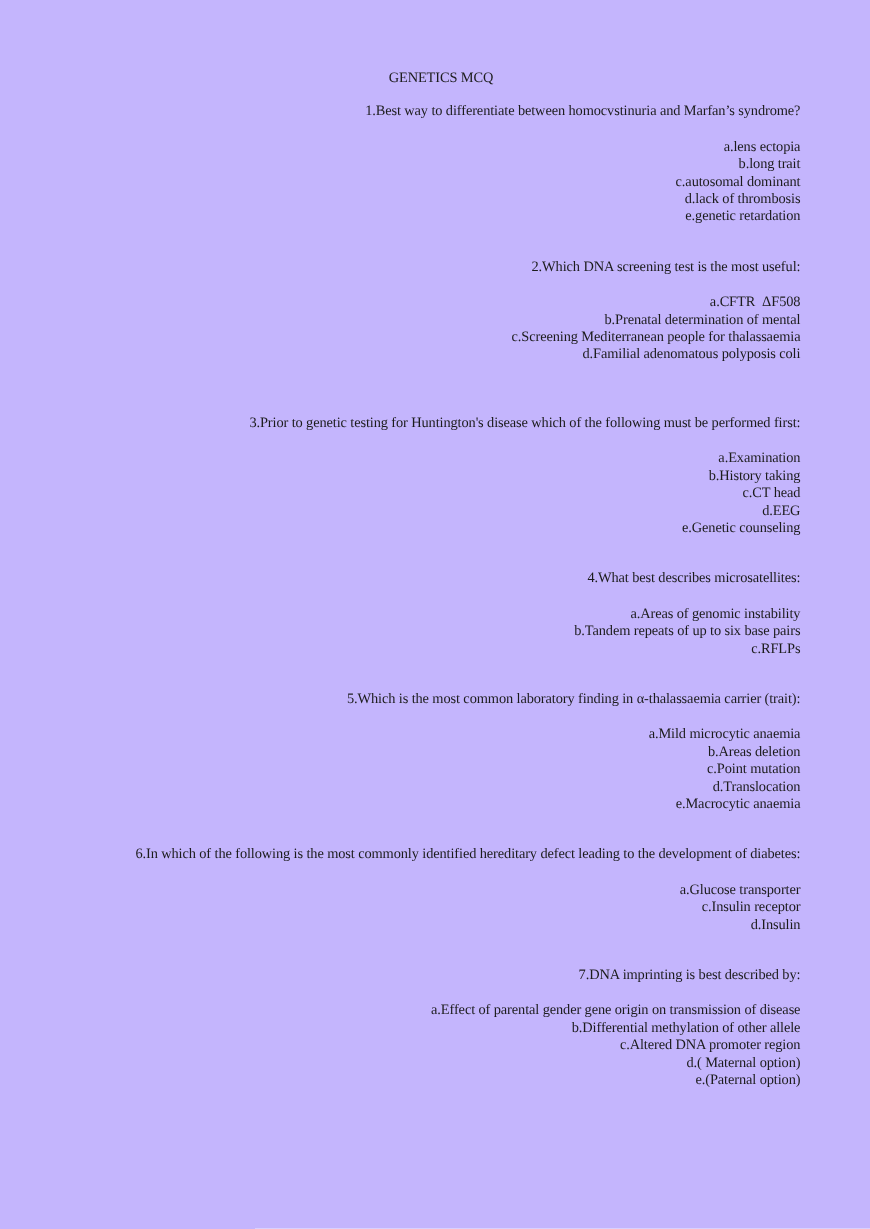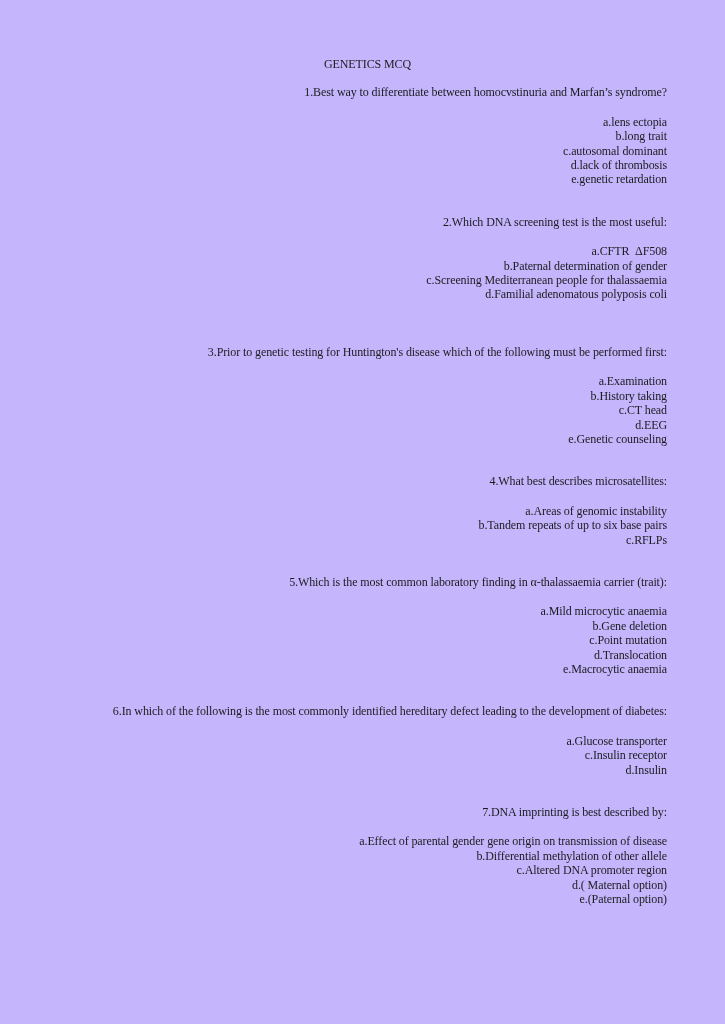--- a/index.html
+++ b/index.html
@@ -61,21 +61,21 @@
 
   <p class="opt-line"><span class="letter">e.</span><span class="opt-text">genetic retardation</span></p>
 </div>
   </section>
 
   <section class="q-block">
     <p class="q-line"><span class="num">2.</span><span class="q-text">Which DNA screening test is the most useful:</span></p>
     <div class="options">
   <p class="opt-line"><span class="letter">a.</span><span class="opt-text">CFTR  ΔF508</span></p>
 
-  <p class="opt-line"><span class="letter">b.</span><span class="opt-text">Paternal determination of gender</span></p>
+  <p class="opt-line"><span class="letter">b.</span><span class="opt-text">Prenatal determination of mental</span></p>
 
   <p class="opt-line"><span class="letter">c.</span><span class="opt-text">Screening Mediterranean people for thalassaemia</span></p>
 
   <p class="opt-line"><span class="letter">d.</span><span class="opt-text">Familial adenomatous polyposis coli</span></p>
 </div>
   </section>
 
   <section class="q-block">
     <p class="q-line"><span class="num">3.</span><span class="q-text">Prior to genetic testing for Huntington's disease which of the following must be performed first:</span></p>
     <div class="options">
@@ -100,21 +100,21 @@
 
   <p class="opt-line"><span class="letter">c.</span><span class="opt-text">RFLPs</span></p>
 </div>
   </section>
 
   <section class="q-block">
     <p class="q-line"><span class="num">5.</span><span class="q-text">Which is the most common laboratory finding in α-thalassaemia carrier (trait):</span></p>
     <div class="options">
   <p class="opt-line"><span class="letter">a.</span><span class="opt-text">Mild microcytic anaemia</span></p>
 
-  <p class="opt-line"><span class="letter">b.</span><span class="opt-text">Gene deletion</span></p>
+  <p class="opt-line"><span class="letter">b.</span><span class="opt-text">Areas deletion</span></p>
 
   <p class="opt-line"><span class="letter">c.</span><span class="opt-text">Point mutation</span></p>
 
   <p class="opt-line"><span class="letter">d.</span><span class="opt-text">Translocation</span></p>
 
   <p class="opt-line"><span class="letter">e.</span><span class="opt-text">Macrocytic anaemia</span></p>
 </div>
   </section>
 
   <section class="q-block">

